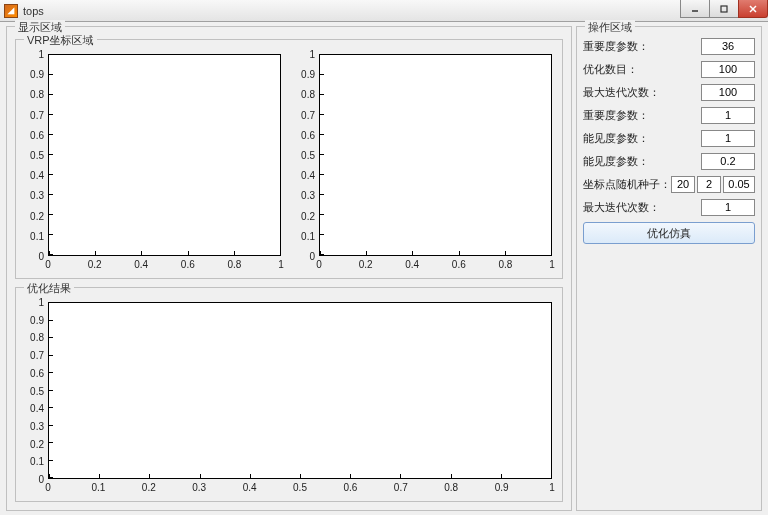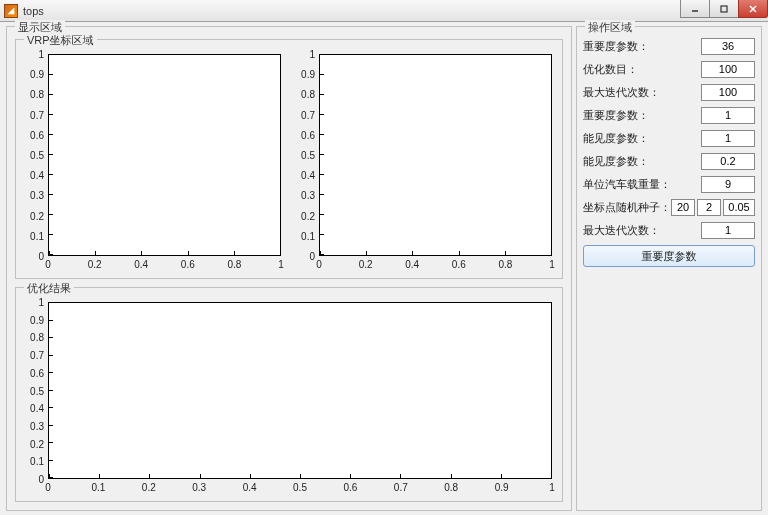--- a/index.html
+++ b/index.html
@@ -403,35 +403,29 @@
             <input class="ctrl-input" value="1" style="">
           </span>
         </div>
         <div class="ctrl-row">
           <span class="ctrl-label">能见度参数：</span>
           <span class="ctrl-inputs">
             <input class="ctrl-input" value="0.2" style="">
           </span>
         </div>
         <div class="ctrl-row">
-          <span class="ctrl-label">单位汽车载重量：</span>
-          <span class="ctrl-inputs">
-            <input class="ctrl-input" value="9" style="">
-          </span>
-        </div>
-        <div class="ctrl-row">
           <span class="ctrl-label">坐标点随机种子：</span>
           <span class="ctrl-inputs">
             <input class="ctrl-input sm" value="20" style="width: 24px;">
             <input class="ctrl-input sm" value="2" style="width: 24px;">
             <input class="ctrl-input md" value="0.05" style="width: 32px;">
           </span>
         </div>
         <div class="ctrl-row">
           <span class="ctrl-label">最大迭代次数：</span>
           <span class="ctrl-inputs">
             <input class="ctrl-input" value="1" style="">
           </span>
         </div>
       </div>
-    <div class="ctrl-btn">重要度参数</div>
+    <div class="ctrl-btn">优化仿真</div>
   </div>
 </div>
 
 </body></html>

